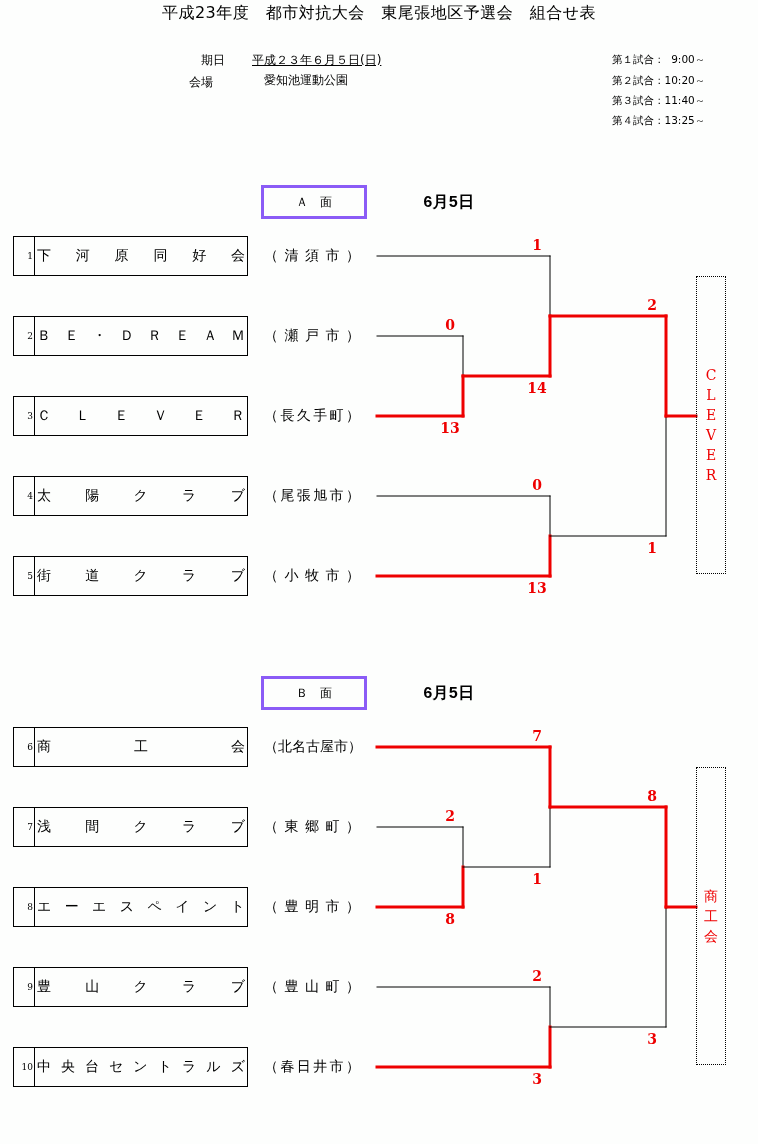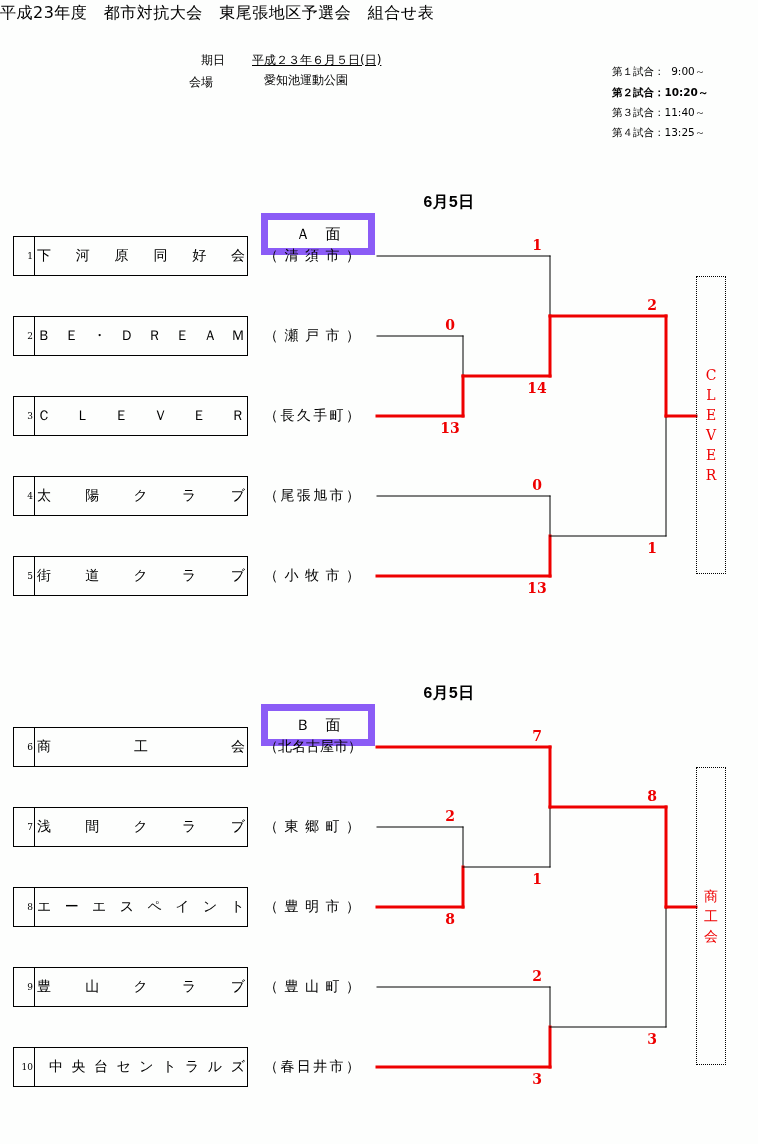--- a/index.html
+++ b/index.html
@@ -1,22 +1,22 @@
 <!DOCTYPE html>
 <html><head>
   <meta charset="utf-8">
   <style>
     html, body { margin: 0; padding: 0; background: #fdfefd; }
     body { width: 758px; height: 1144px; position: relative; overflow: hidden;
       font-family: "DejaVu Sans", sans-serif; color: #000; }
     .abs { position: absolute; }
-    #title { left: 0; width: 758px; top: 3px; text-align: left; font-size: 16px; letter-spacing: 0.5px; }
+    #title { left: 0; width: 758px; top: 3px; text-align: center; font-size: 16px; letter-spacing: 0.5px; }
     .info { font-size: 12px; white-space: pre; }
-    .sched { font-size: 10.5px; white-space: pre; margin-top: 12px; }
-    .court-box { border: 7px solid #8b5cf6; width: 100px; height: 28px; line-height: 28px; text-align: center; font-size: 15px; white-space: pre; margin-top: 28px; }
+    .sched { font-size: 10.5px; white-space: pre; }
+    .court-box { border: 3px solid #8b5cf6; width: 100px; height: 28px; line-height: 28px; text-align: center; font-size: 12px; white-space: pre; }
     .court-date { font-size: 16px; font-weight: bold; font-family: Liberation Mono, monospace; }
     .team-box { border: 1px solid #000; width: 233px; height: 38px; display: flex; }
     .team-num { width: 21px; border-right: 1px solid #000; font-size: 9px; font-family: "DejaVu Serif", serif; text-align: right; padding-right: 1px; line-height: 38px; box-sizing: border-box; }
     .team-name { flex: 1; display: flex; justify-content: space-between; align-items: center; padding: 0 2px 0 2px; font-size: 14px; font-family: "DejaVu Serif", serif; }
     .team-name span { display: inline-block; }
     .city { font-size: 14px; display: flex; justify-content: space-between; width: 96px; font-family: "DejaVu Sans", sans-serif; }
     svg#bracket { position: absolute; left: 0; top: 0; }
     .score { fill: #ee0000; font-size: 14px; font-weight: bold; font-family: "DejaVu Serif", serif; text-anchor: middle; }
     .winner-box { border: 1px dotted #000; width: 28px; height: 296px; display: flex; flex-direction: column; align-items: center; justify-content: center; color: #ee0000; font-family: "DejaVu Serif", serif; font-size: 14px; line-height: 20px; }
   </style>
@@ -24,21 +24,21 @@
 <body>
 
 <div id="title" class="abs">平成23年度　都市対抗大会　東尾張地区予選会　組合せ表</div>
 
 <div class="abs info" style="left:201px; top:52px;">期日</div>
 <div class="abs info" style="left:252px; top:52px;text-decoration:underline;">平成２３年６月５日(日)</div>
 <div class="abs info" style="left:189px; top:74px;">会場</div>
 <div class="abs info" style="left:264px; top:72px;">愛知池運動公園</div>
 
 <div class="abs sched" style="left:612px; top:53px;">第１試合：  9:00～</div>
-<div class="abs sched" style="left:612px; top:74px;font-weight:bold;">第２試合：10:20～</div>
+<div class="abs sched" style="left:612px; top:74px;">第２試合：10:20～</div>
 <div class="abs sched" style="left:612px; top:94px;text-align:right;">第３試合：11:40～</div>
 <div class="abs sched" style="left:612px; top:114px;">第４試合：13:25～</div>
 
 <div class="abs court-box" style="left:261px; top:185px;">Ａ　面</div>
 <div class="abs court-date" style="left:423px; top:192px;">6月5日</div>
 
 <div class="abs court-box" style="left:261px; top:676px;">Ｂ　面</div>
 <div class="abs court-date" style="left:423px; top:683px;">6月5日</div>
 
 <div id="teams-layer">
@@ -198,21 +198,21 @@
         <span>ブ</span>
       </div>
     </div>
     <div class="abs city" style="left: 264px; top: 978px;">
       <span>（</span>
       <span>豊</span>
       <span>山</span>
       <span>町</span>
       <span>）</span>
     </div>
-    <div class="abs team-box" style="left: 13px; top: 1047px; gap: 12px;">
+    <div class="abs team-box" style="left: 13px; top: 1047px;">
       <div class="team-num">10</div>
       <div class="team-name">
         <span>中</span>
         <span>央</span>
         <span>台</span>
         <span>セ</span>
         <span>ン</span>
         <span>ト</span>
         <span>ラ</span>
         <span>ル</span>

